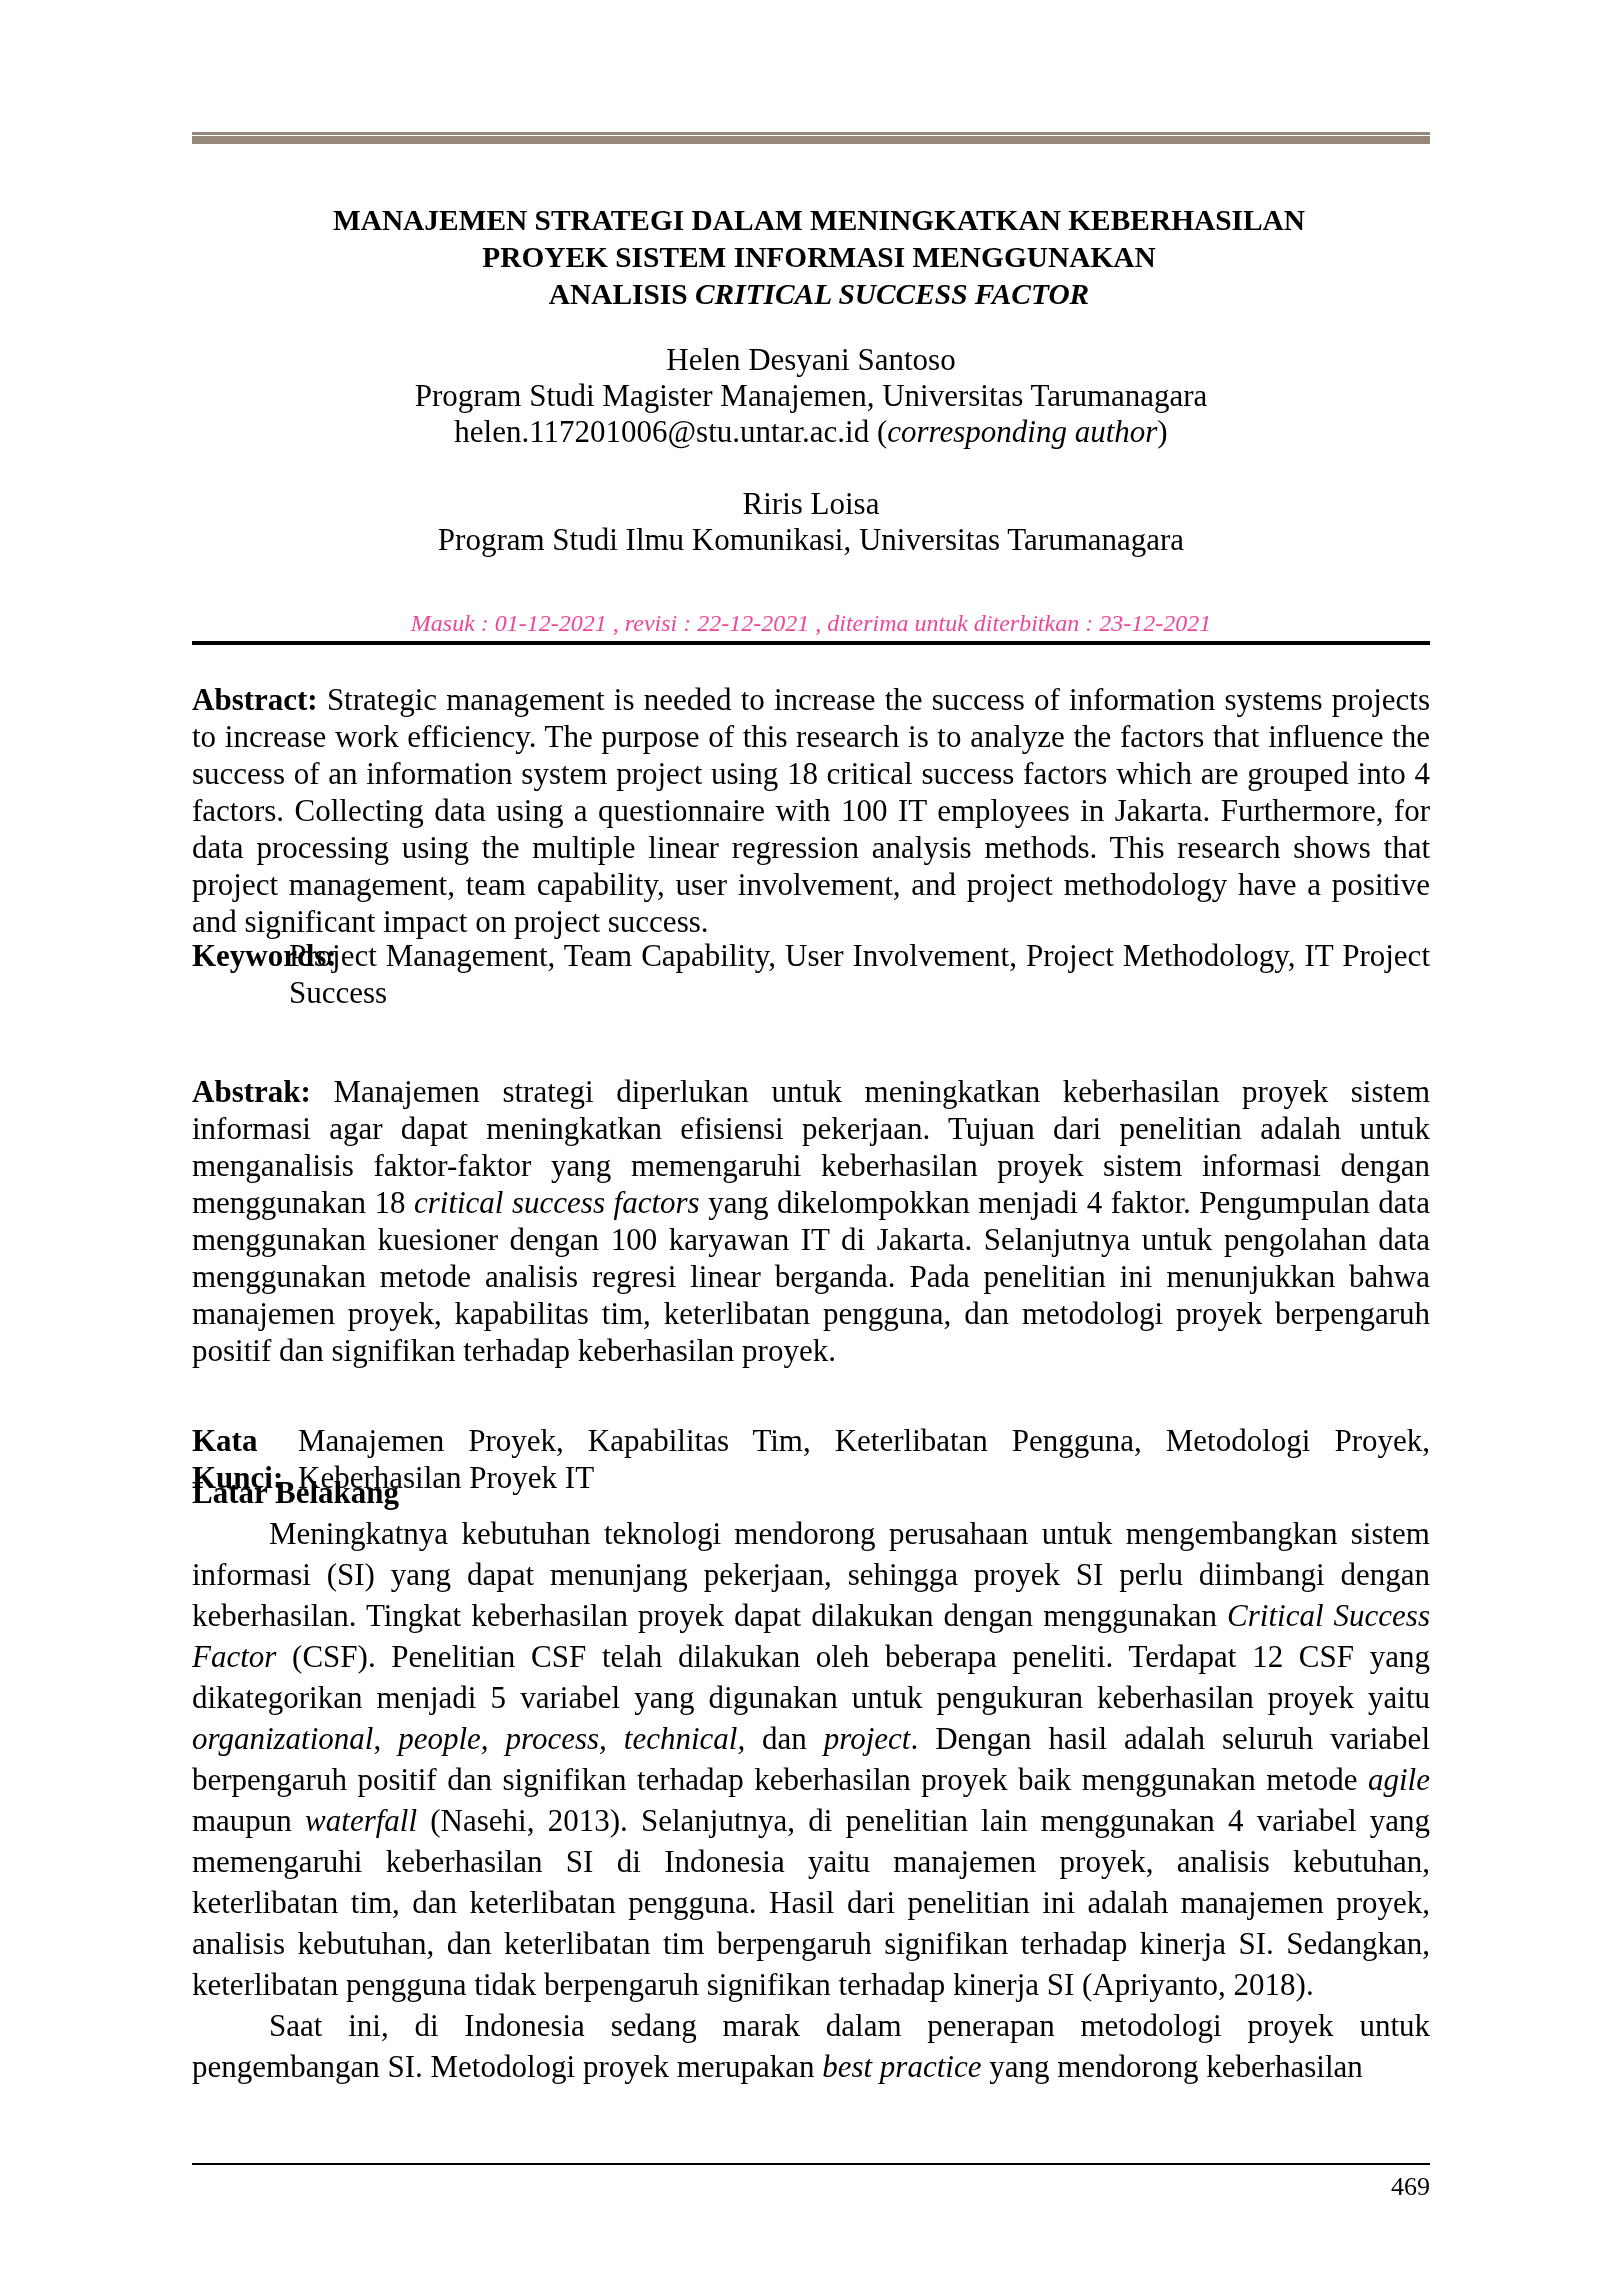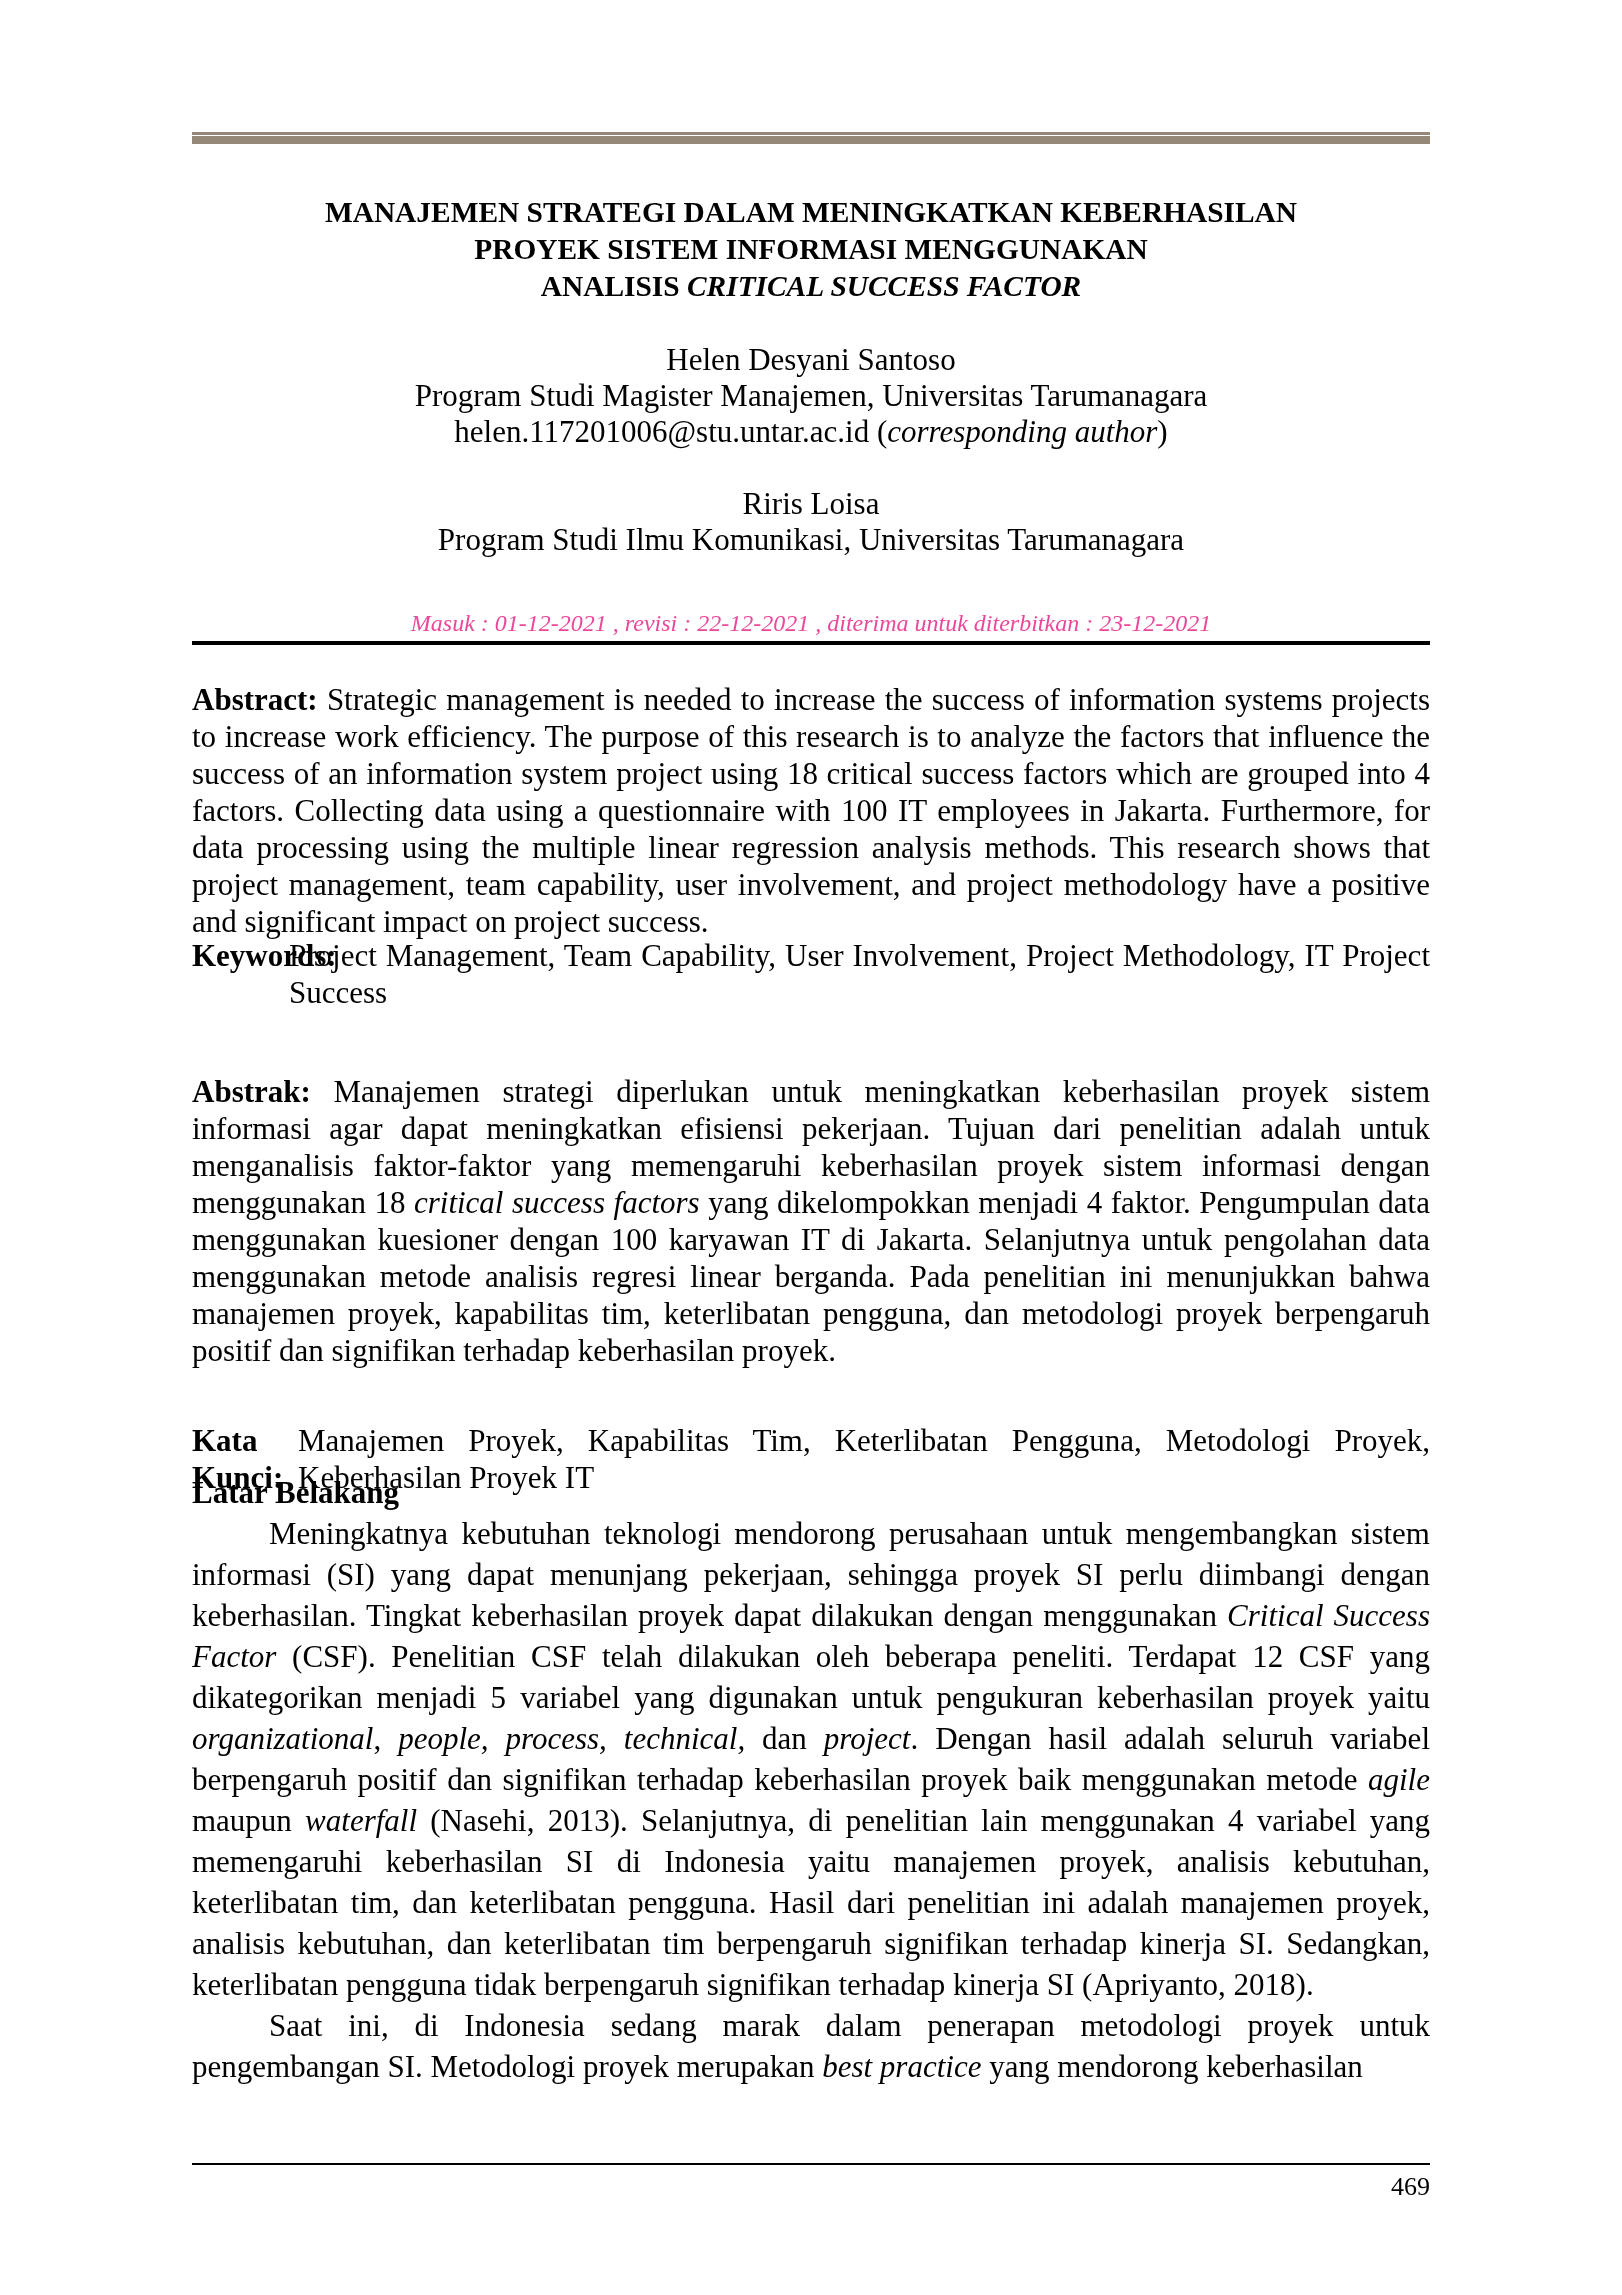--- a/index.html
+++ b/index.html
@@ -130,21 +130,21 @@
     }
   </style>
 </head>
 <body>
 
 <div class="page">
 
   <div class="rule-thin"></div>
   <div class="rule-thick"></div>
 
-  <h1 class="title" style="margin:0;">
+  <h1 class="title" style="margin:8px;">
     <span class="line">MANAJEMEN STRATEGI DALAM MENINGKATKAN KEBERHASILAN</span>
     <span class="line">PROYEK SISTEM INFORMASI MENGGUNAKAN</span>
     <span class="line"><span>ANALISIS </span><i>CRITICAL SUCCESS FACTOR</i></span>
   </h1>
 
   <div class="authors">
     <span class="line">Helen Desyani Santoso</span>
     <span class="line">Program Studi Magister Manajemen, Universitas Tarumanagara</span>
     <span class="line"><span>helen.117201006@stu.untar.ac.id</span><span> (</span><i>corresponding author</i><span>)</span></span>
     <span class="gap"></span>

